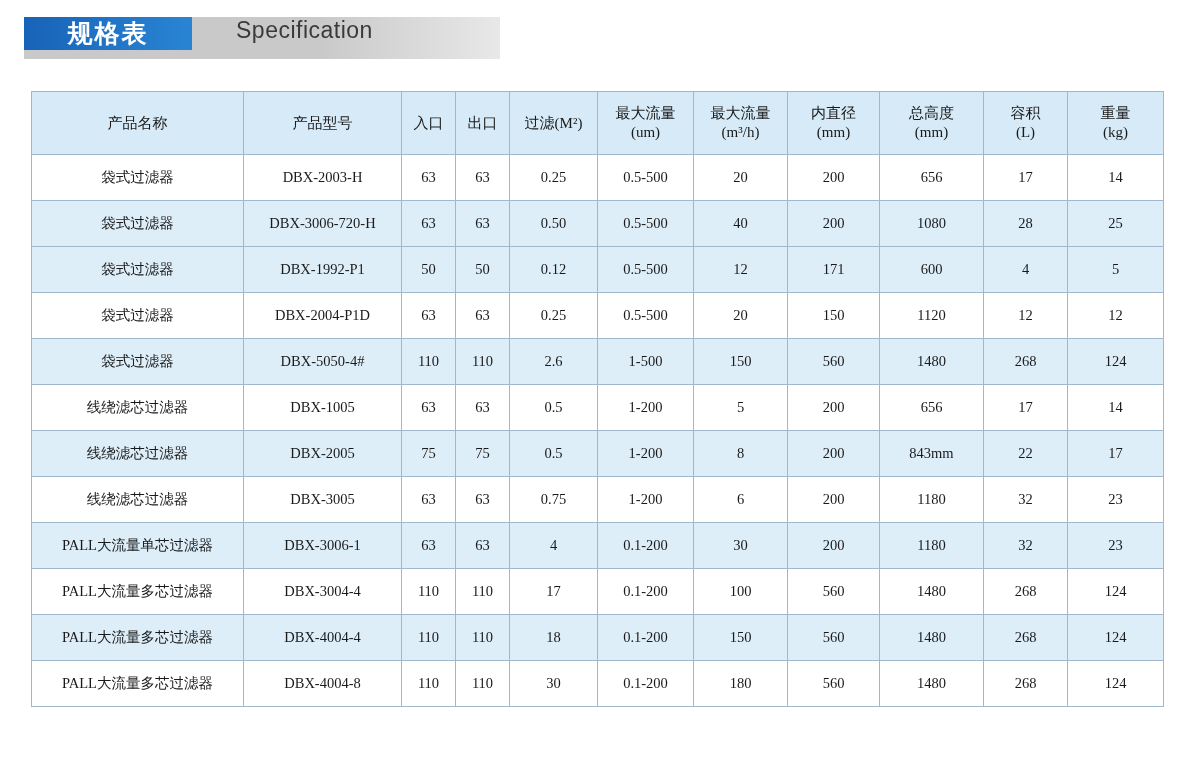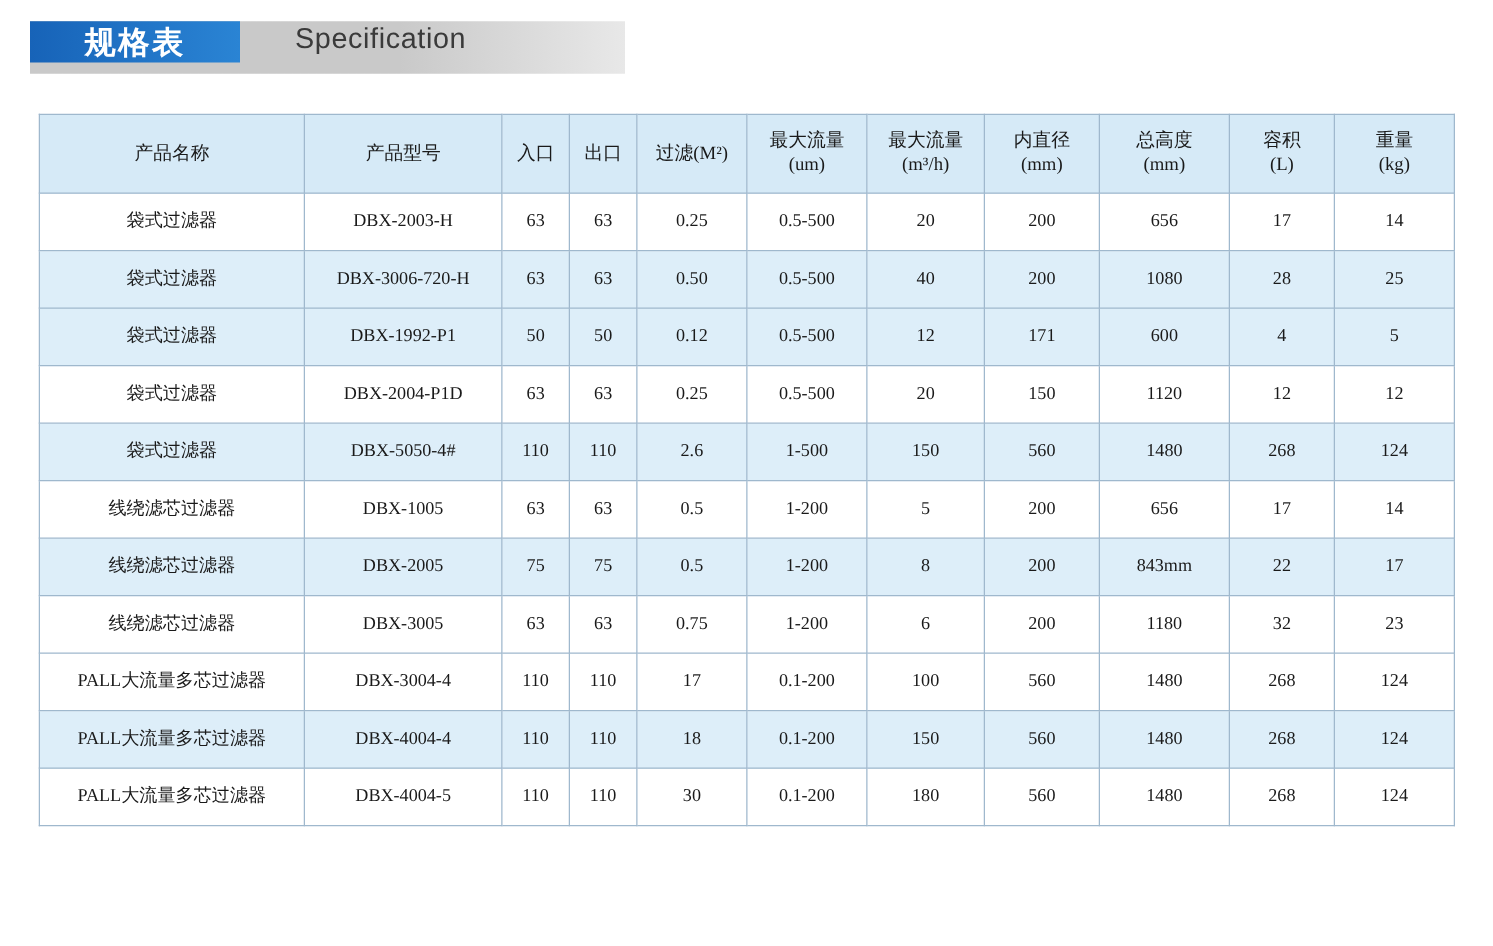--- a/index.html
+++ b/index.html
@@ -265,20 +265,33 @@
           <td>63</td>
           <td>63</td>
           <td>0.75</td>
           <td>1-200</td>
           <td>6</td>
           <td>200</td>
           <td>1180</td>
           <td>32</td>
           <td>23</td>
         </tr>
+        <tr class="alt">
+          <td class="name">PALL大流量单芯过滤器</td>
+          <td>DBX-3006-1</td>
+          <td>63</td>
+          <td>63</td>
+          <td>4</td>
+          <td>0.1-200</td>
+          <td>30</td>
+          <td>200</td>
+          <td>1180</td>
+          <td>32</td>
+          <td>23</td>
+        </tr>
         <tr class="plain">
           <td class="name">PALL大流量多芯过滤器</td>
           <td>DBX-3004-4</td>
           <td>110</td>
           <td>110</td>
           <td>17</td>
           <td>0.1-200</td>
           <td>100</td>
           <td>560</td>
           <td>1480</td>
@@ -293,21 +306,21 @@
           <td>18</td>
           <td>0.1-200</td>
           <td>150</td>
           <td>560</td>
           <td>1480</td>
           <td>268</td>
           <td>124</td>
         </tr>
         <tr class="plain">
           <td class="name">PALL大流量多芯过滤器</td>
-          <td>DBX-4004-5</td>
+          <td>DBX-4004-8</td>
           <td>110</td>
           <td>110</td>
           <td>30</td>
           <td>0.1-200</td>
           <td>180</td>
           <td>560</td>
           <td>1480</td>
           <td>268</td>
           <td>124</td>
         </tr>

